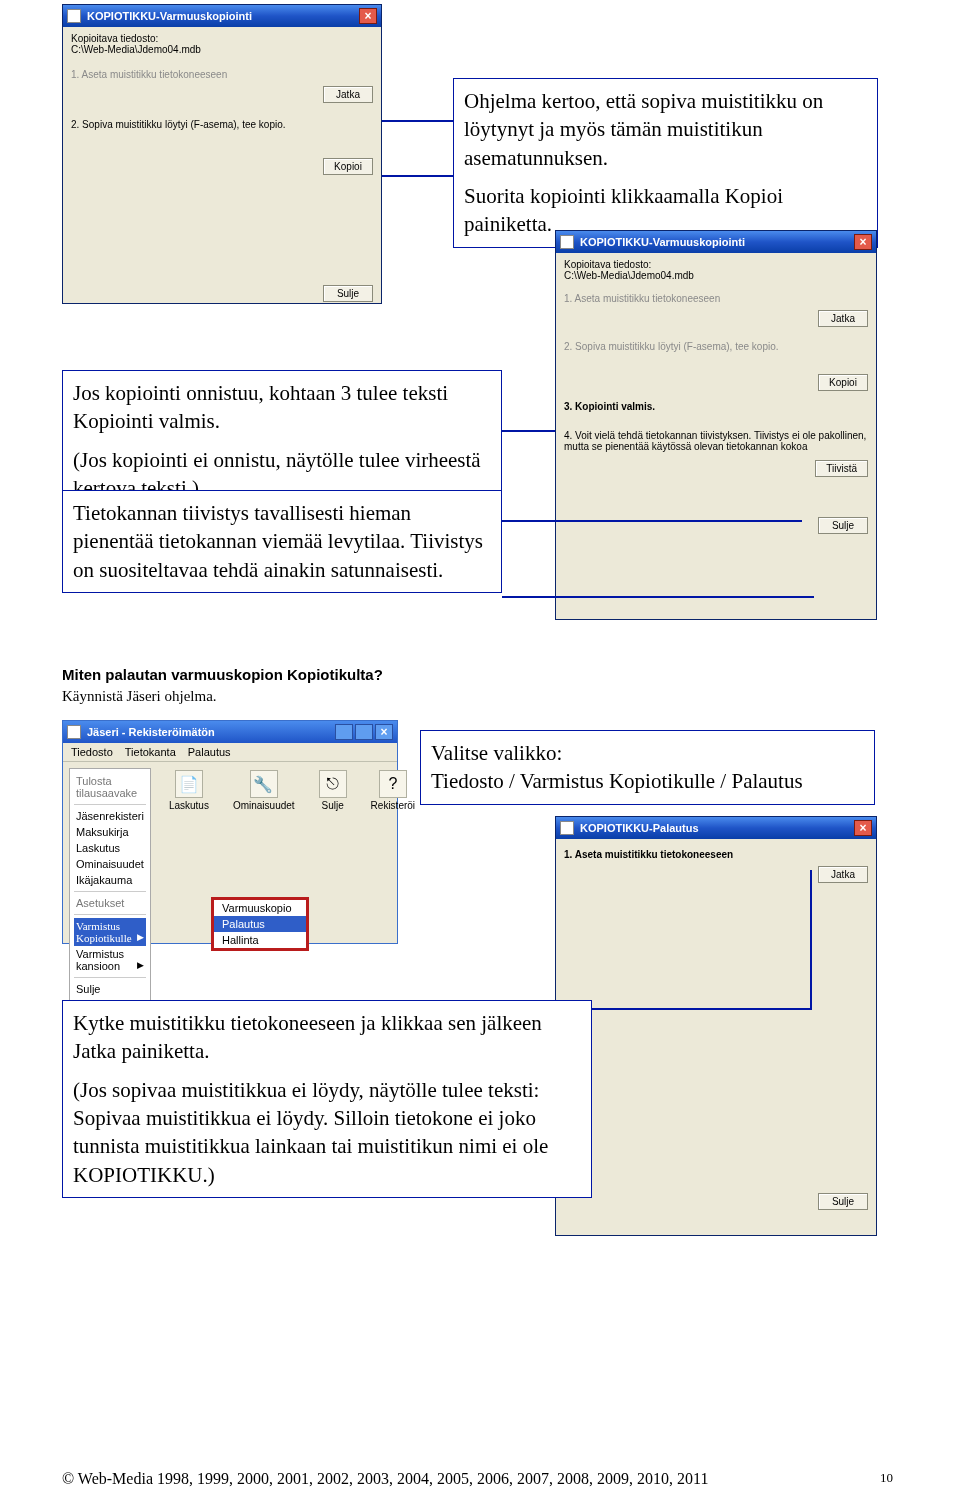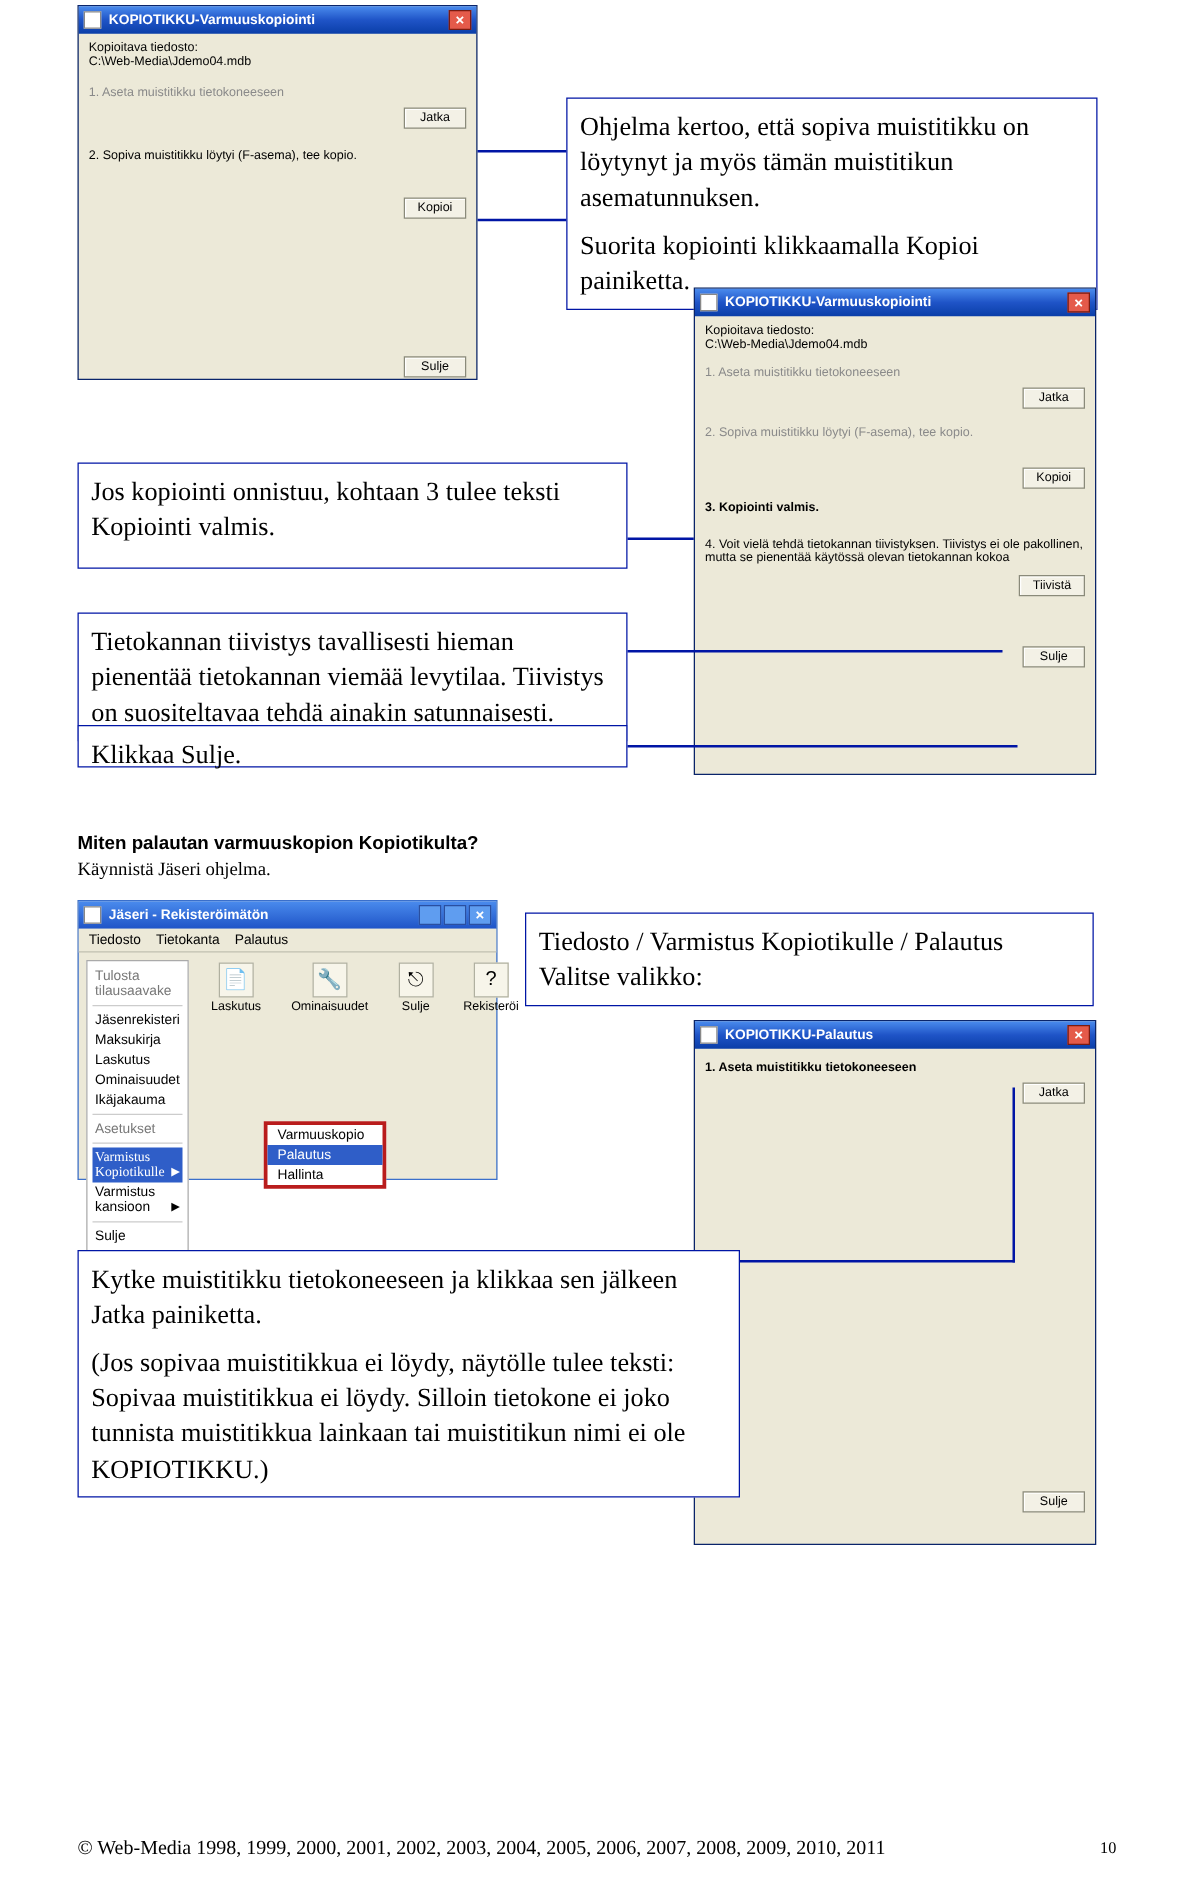--- a/index.html
+++ b/index.html
@@ -209,31 +209,29 @@
       <div class="step" style="margin-top:10px; font-weight:bold;">3. Kopiointi valmis.</div>
       <div class="step" style="margin-top:18px;">4. Voit vielä tehdä tietokannan tiivistyksen. Tiivistys ei ole pakollinen, mutta se pienentää käytössä olevan tietokannan kokoa</div>
       <div class="btnrow-right" style="margin-top:8px;"><span class="btn">Tiivistä</span></div>
       <div class="btnrow-right" style="margin-top:40px;"><span class="btn">Sulje</span></div>
     </div>
   </div>
 
   <div class="note" style="left:62px; top:370px; width:440px;">
     <div>Jos kopiointi onnistuu, kohtaan 3 tulee teksti Kopiointi valmis.</div>
     <div style="height:10px;"></div>
+    <div>(Jos kopiointi ei onnistu, näytölle tulee virheestä kertova teksti.)</div>
   </div>
   <div class="ln" style="left:502px; top:430px; width:53px; height:2px;"></div>
 
   <div class="note" style="left:62px; top:490px; width:440px;">
     <div>Tietokannan tiivistys tavallisesti hieman pienentää tietokannan viemää levytilaa. Tiivistys on suositeltavaa tehdä ainakin satunnaisesti.</div>
   </div>
   <div class="ln" style="left:502px; top:520px; width:300px; height:2px;"></div>
 
-  <div class="note" style="left:62px; top:580px; width:440px; height:34px;">
-    <div>Klikkaa Sulje.</div>
-  </div>
   <div class="ln" style="left:502px; top:596px; width:312px; height:2px;"></div>
 
   <div class="heading" style="left:62px; top:666px;">Miten palautan varmuuskopion Kopiotikulta?</div>
   <div class="serif" style="left:62px; top:688px;">Käynnistä Jäseri ohjelma.</div>
 
   <div class="jaseri" style="left:62px; top:720px; width:336px; height:224px;">
     <div class="titlebar">
       <span class="sysicon"></span>
       <span class="title">Jäseri - Rekisteröimätön</span>
       <div class="winctrls">
@@ -285,22 +283,22 @@
     </div>
 
     <div class="submenu">
       <div class="mitem">Varmuuskopio</div>
       <div class="mitem hl">Palautus</div>
       <div class="mitem">Hallinta</div>
     </div>
   </div>
 
   <div class="note" style="left:420px; top:730px; width:455px;">
+    <div>Valitse valikko:</div>
     <div>Tiedosto / Varmistus Kopiotikulle / Palautus</div>
-    <div>Valitse valikko:</div>
   </div>
 
   <div class="dlg" style="left:555px; top:816px; width:322px; height:420px;">
     <div class="titlebar">
       <span class="sysicon"></span>
       <span class="title">KOPIOTIKKU-Palautus</span>
       <span class="closebtn">×</span>
     </div>
     <div class="dlg-body">
       <div class="step" style="margin-top:4px; font-weight:bold;">1. Aseta muistitikku tietokoneeseen</div>

